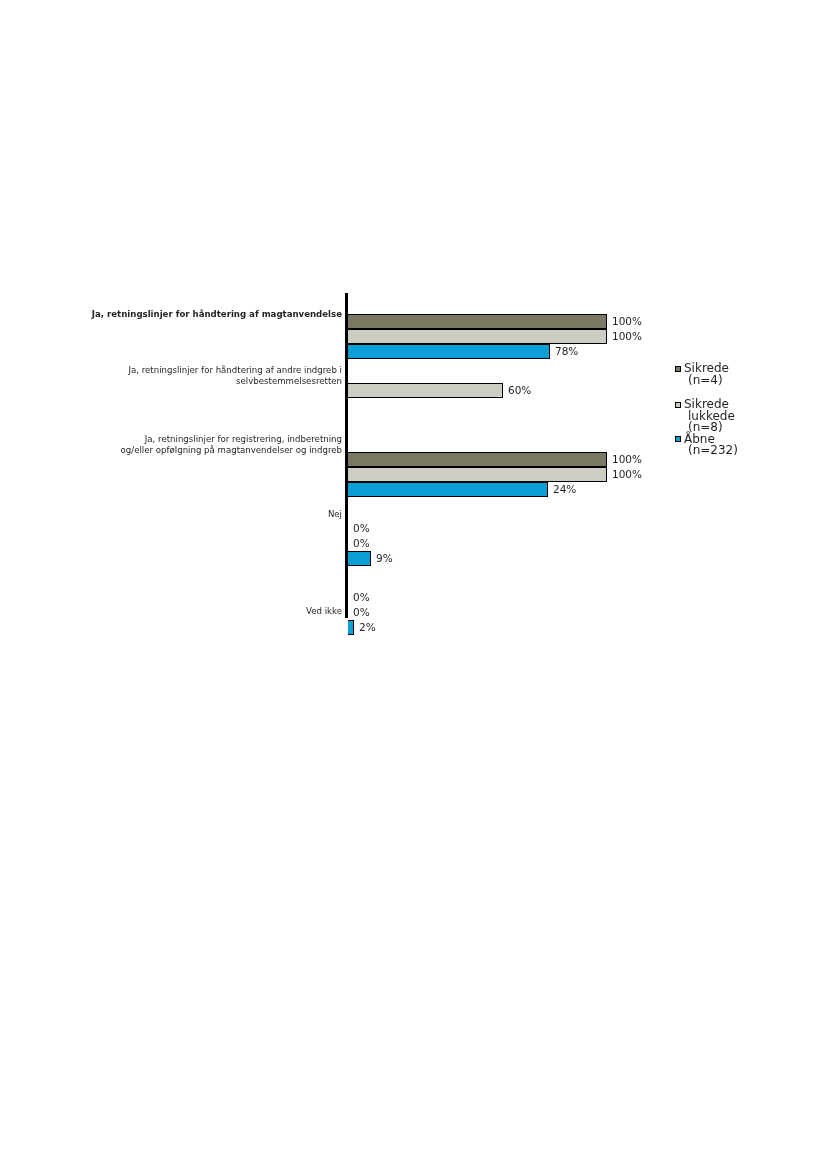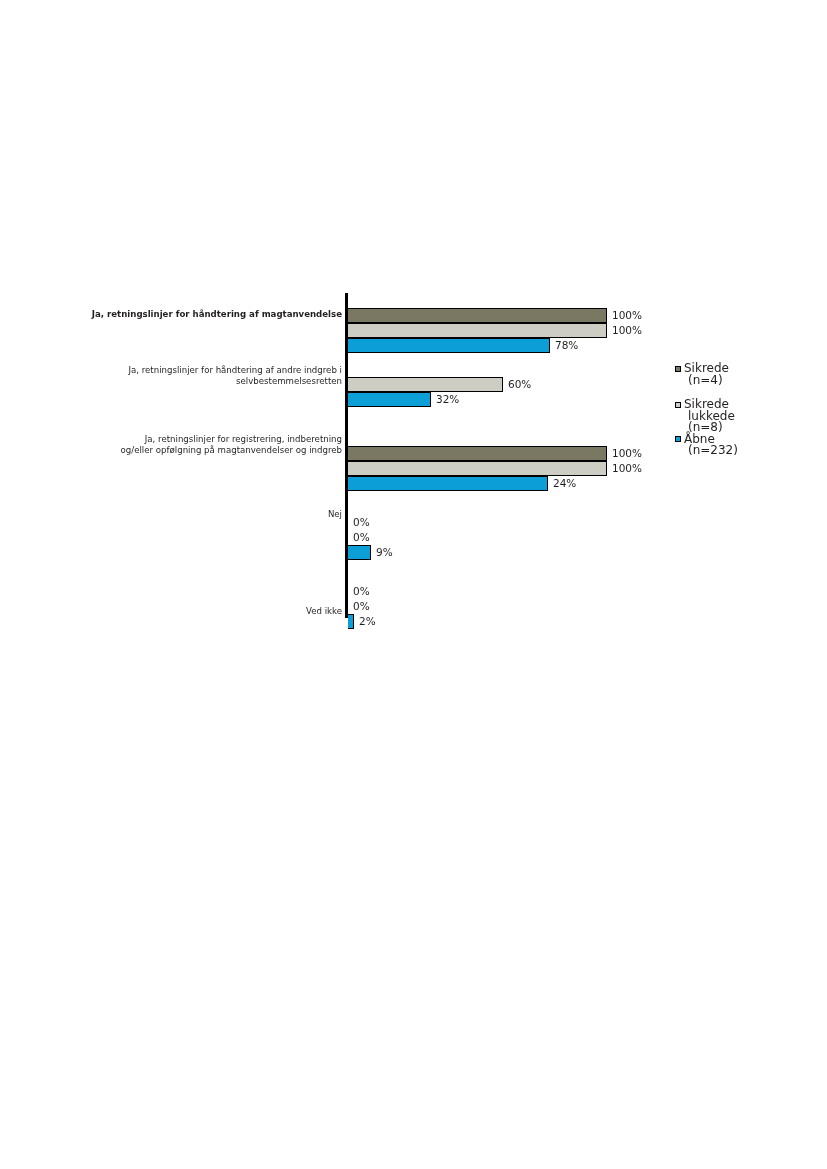--- a/index.html
+++ b/index.html
@@ -32,21 +32,21 @@
     top: 8px;
     width: 3px;
     height: 325px;
     background: #000000;
   }
 
   
   #plot-area {
     position: absolute;
     left: 288px;       
-    top: 15px;
+    top: 21px;
     width: 400px;
     height: 325px;
   }
 
   .bar-group {
     position: absolute;
     left: 0;
     width: 100%;
   }
 
@@ -163,24 +163,20 @@
         <div class="bar series-2" style="width:202px;"></div>
         <div class="bar-value">78%</div>
       </div>
     </div>
 
     <div class="bar-group" style="top:77px;">
       <div class="bar-row">
         <div class="bar series-1" style="width:155px;"></div>
         <div class="bar-value">60%</div>
       </div>
-      <div class="bar-row">
-        <div class="bar series-2" style="width:83px;"></div>
-        <div class="bar-value">32%</div>
-      </div>
     </div>
 
     <div class="bar-group" style="top:146px;">
       <div class="bar-row">
         <div class="bar series-0" style="width:259px;"></div>
         <div class="bar-value">100%</div>
       </div>
       <div class="bar-row">
         <div class="bar series-1" style="width:259px;"></div>
         <div class="bar-value">100%</div>

